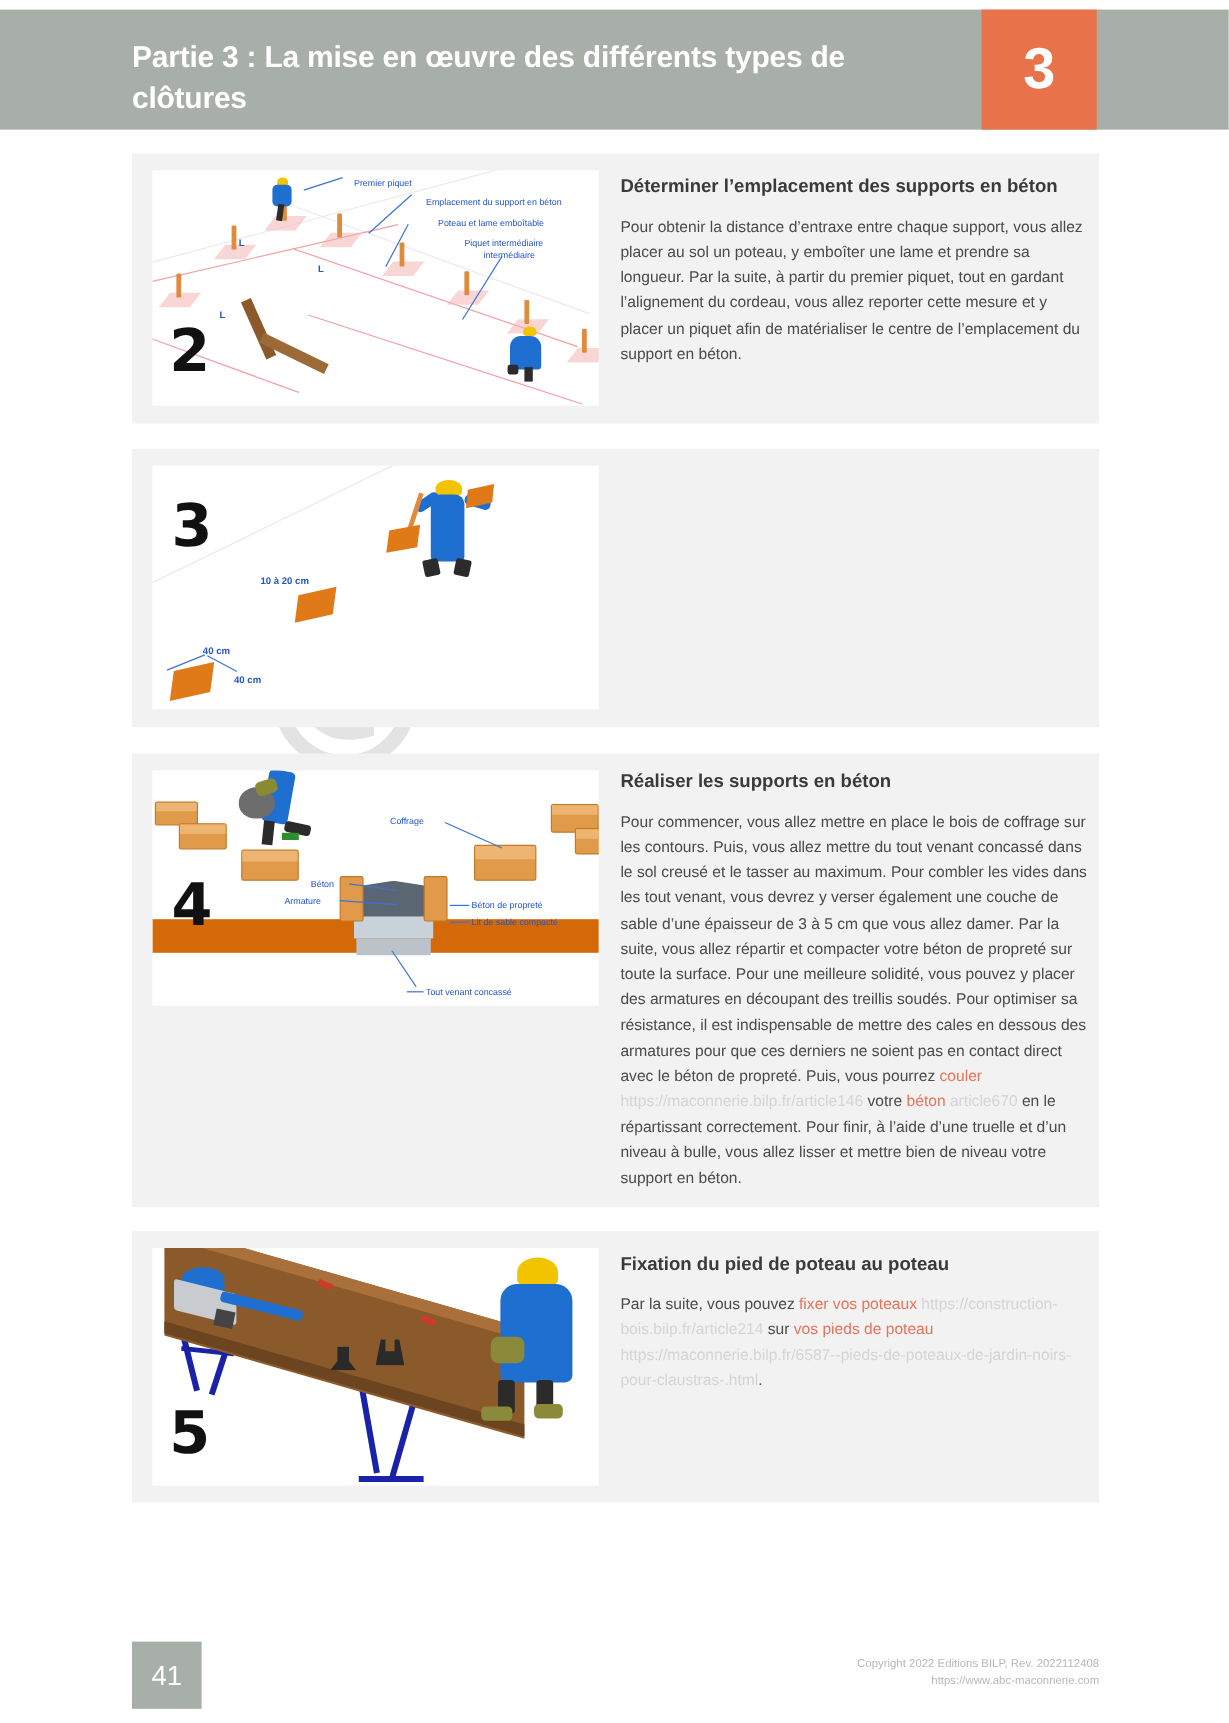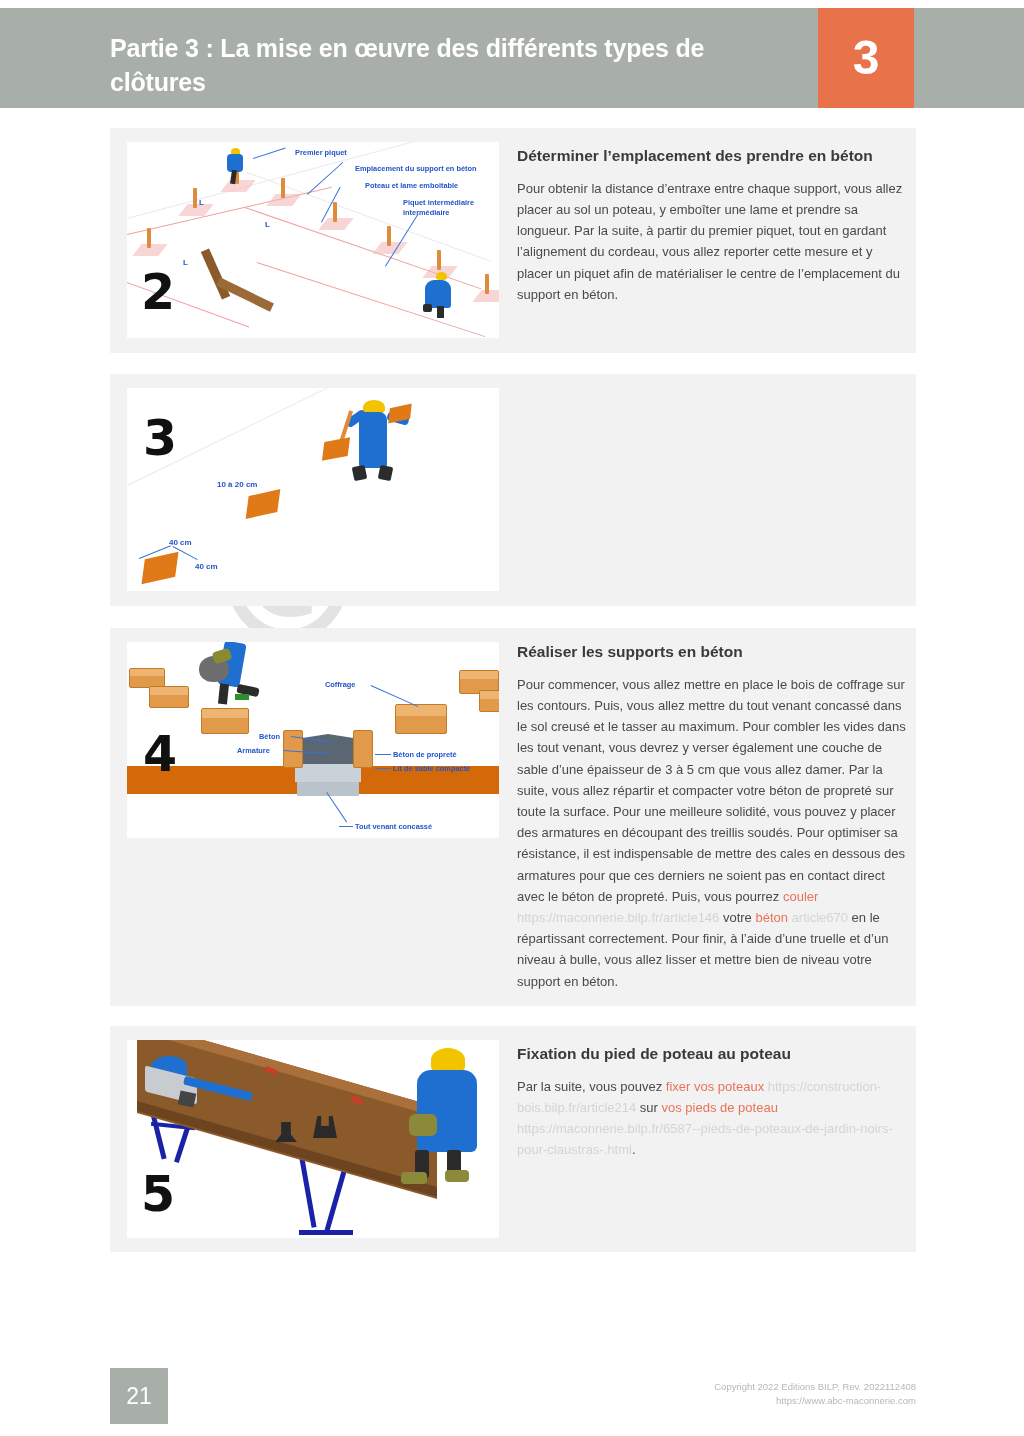--- a/index.html
+++ b/index.html
@@ -101,21 +101,21 @@
     font-size: 49px;
     font-weight: bold;
     color: #111111;
     font-family: "DejaVu Sans", sans-serif;
     line-height: 1;
   }
   .calloutlbl {
     position: absolute;
     color: #2255c9;
     font-size: 7.4px;
-    font-weight: bold;
+    font-weight: normal;
     white-space: nowrap;
     font-family: "Liberation Sans", sans-serif;
   }
   .dimlbl {
     position: absolute;
     color: #2255c9;
     font-size: 8px;
     font-weight: bold;
     white-space: nowrap;
   }
@@ -230,26 +230,26 @@
     <div class="dimlbl" style="left:56px;top:116px;font-size:8px;">L</div>
 
     <div class="lead" style="left:126px;top:16px;width:34px;transform:rotate(-18deg);"></div>
     <div class="lead" style="left:180px;top:52px;width:48px;transform:rotate(-42deg);"></div>
     <div class="lead" style="left:194px;top:80px;width:40px;transform:rotate(-62deg);"></div>
     <div class="lead" style="left:258px;top:124px;width:62px;transform:rotate(-58deg);"></div>
 
     <div class="calloutlbl" style="left:168px;top:6px;">Premier piquet</div>
     <div class="calloutlbl" style="left:228px;top:22px;text-align:right;">Emplacement du support en béton</div>
     <div class="calloutlbl" style="left:238px;top:39px;">Poteau et lame emboîtable</div>
-    <div class="calloutlbl" style="left:276px;top:56px;">Piquet intermédiaire</div>
+    <div class="calloutlbl" style="left:260px;top:56px;">Piquet intermédiaire</div>
     <div class="calloutlbl" style="left:276px;top:66px;">intermédiaire</div>
     <div class="fignum" style="left:14px;top:126px;">2</div>
   </div>
   <div class="txt">
-    <h2 class="sec-title">Déterminer l’emplacement des prendre en béton</h2>
+    <h2 class="sec-title">Déterminer l’emplacement des supports en béton</h2>
     <p class="sec-body">Pour obtenir la distance d’entraxe entre chaque support, vous allez placer au sol un poteau, y emboîter une lame et prendre sa longueur. Par la suite, à partir du premier piquet, tout en gardant l’alignement du cordeau, vous allez reporter cette mesure et y placer un piquet afin de matérialiser le centre de l’emplacement du support en béton.</p>
   </div>
 </div>
 
 <div class="panel" id="panel-3">
   <div class="fig">
     <div class="ropeW" style="left:-6px;top:100px;width:260px;transform:rotate(-26deg);"></div>
 
     <div class="man-hat" style="left:236px;top:12px;width:22px;height:14px;"></div>
     <div class="man-body" style="left:232px;top:24px;width:28px;height:56px;border-radius:8px 8px 4px 4px;"></div>
@@ -366,17 +366,17 @@
     <div style="position:absolute;left:274px;top:132px;width:26px;height:12px;background:#8a8a3a;border-radius:4px;"></div>
     <div style="position:absolute;left:318px;top:130px;width:24px;height:12px;background:#8a8a3a;border-radius:4px;"></div>
     <div class="fignum" style="left:14px;top:130px;">5</div>
   </div>
   <div class="txt">
     <h2 class="sec-title">Fixation du pied de poteau au poteau</h2>
     <p class="sec-body"><span>Par la suite, vous pouvez </span><span class="lnk">fixer vos poteaux</span><span class="url"> https://construction-bois.bilp.fr/article214 </span><span>sur </span><span class="lnk">vos pieds de poteau</span><span class="url"> https://maconnerie.bilp.fr/6587--pieds-de-poteaux-de-jardin-noirs-pour-claustras-.html</span><span>.</span></p>
   </div>
 </div>
 
-<div class="page-box">21</div>
+<div class="page-box">41</div>
 <div class="copyright">
   <div>Copyright 2022 Editions BILP, Rev. 2022112408</div>
   <div>https://www.abc-maconnerie.com</div>
 </div>
 
 </body></html>

